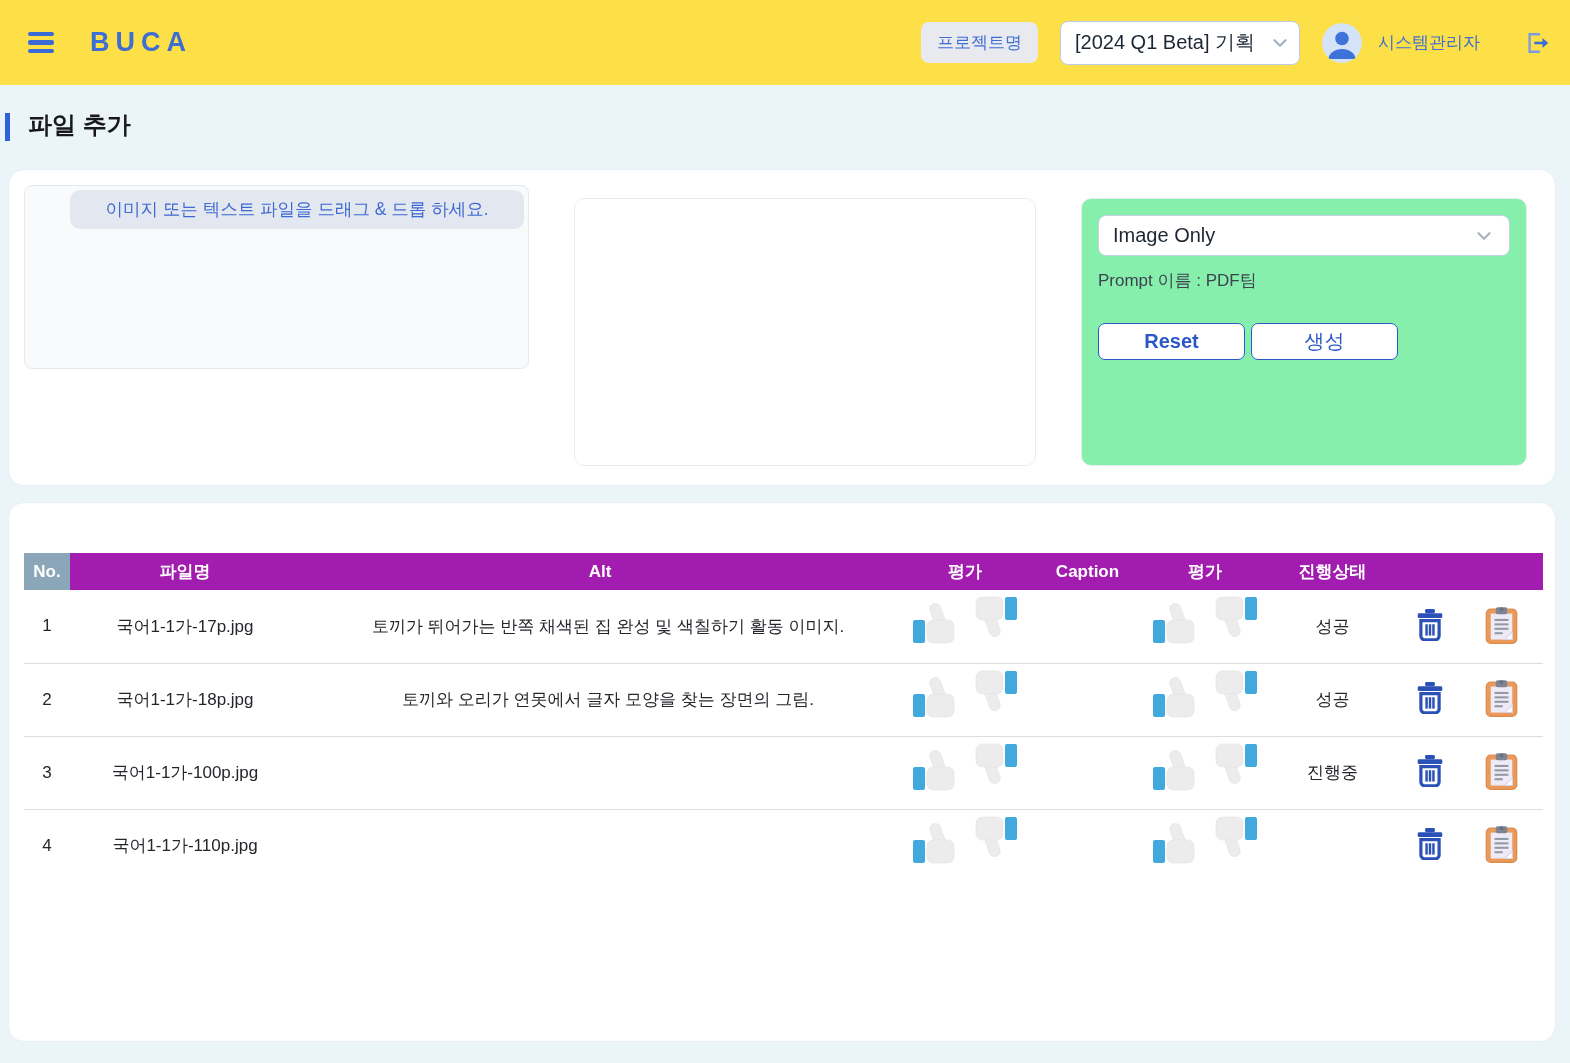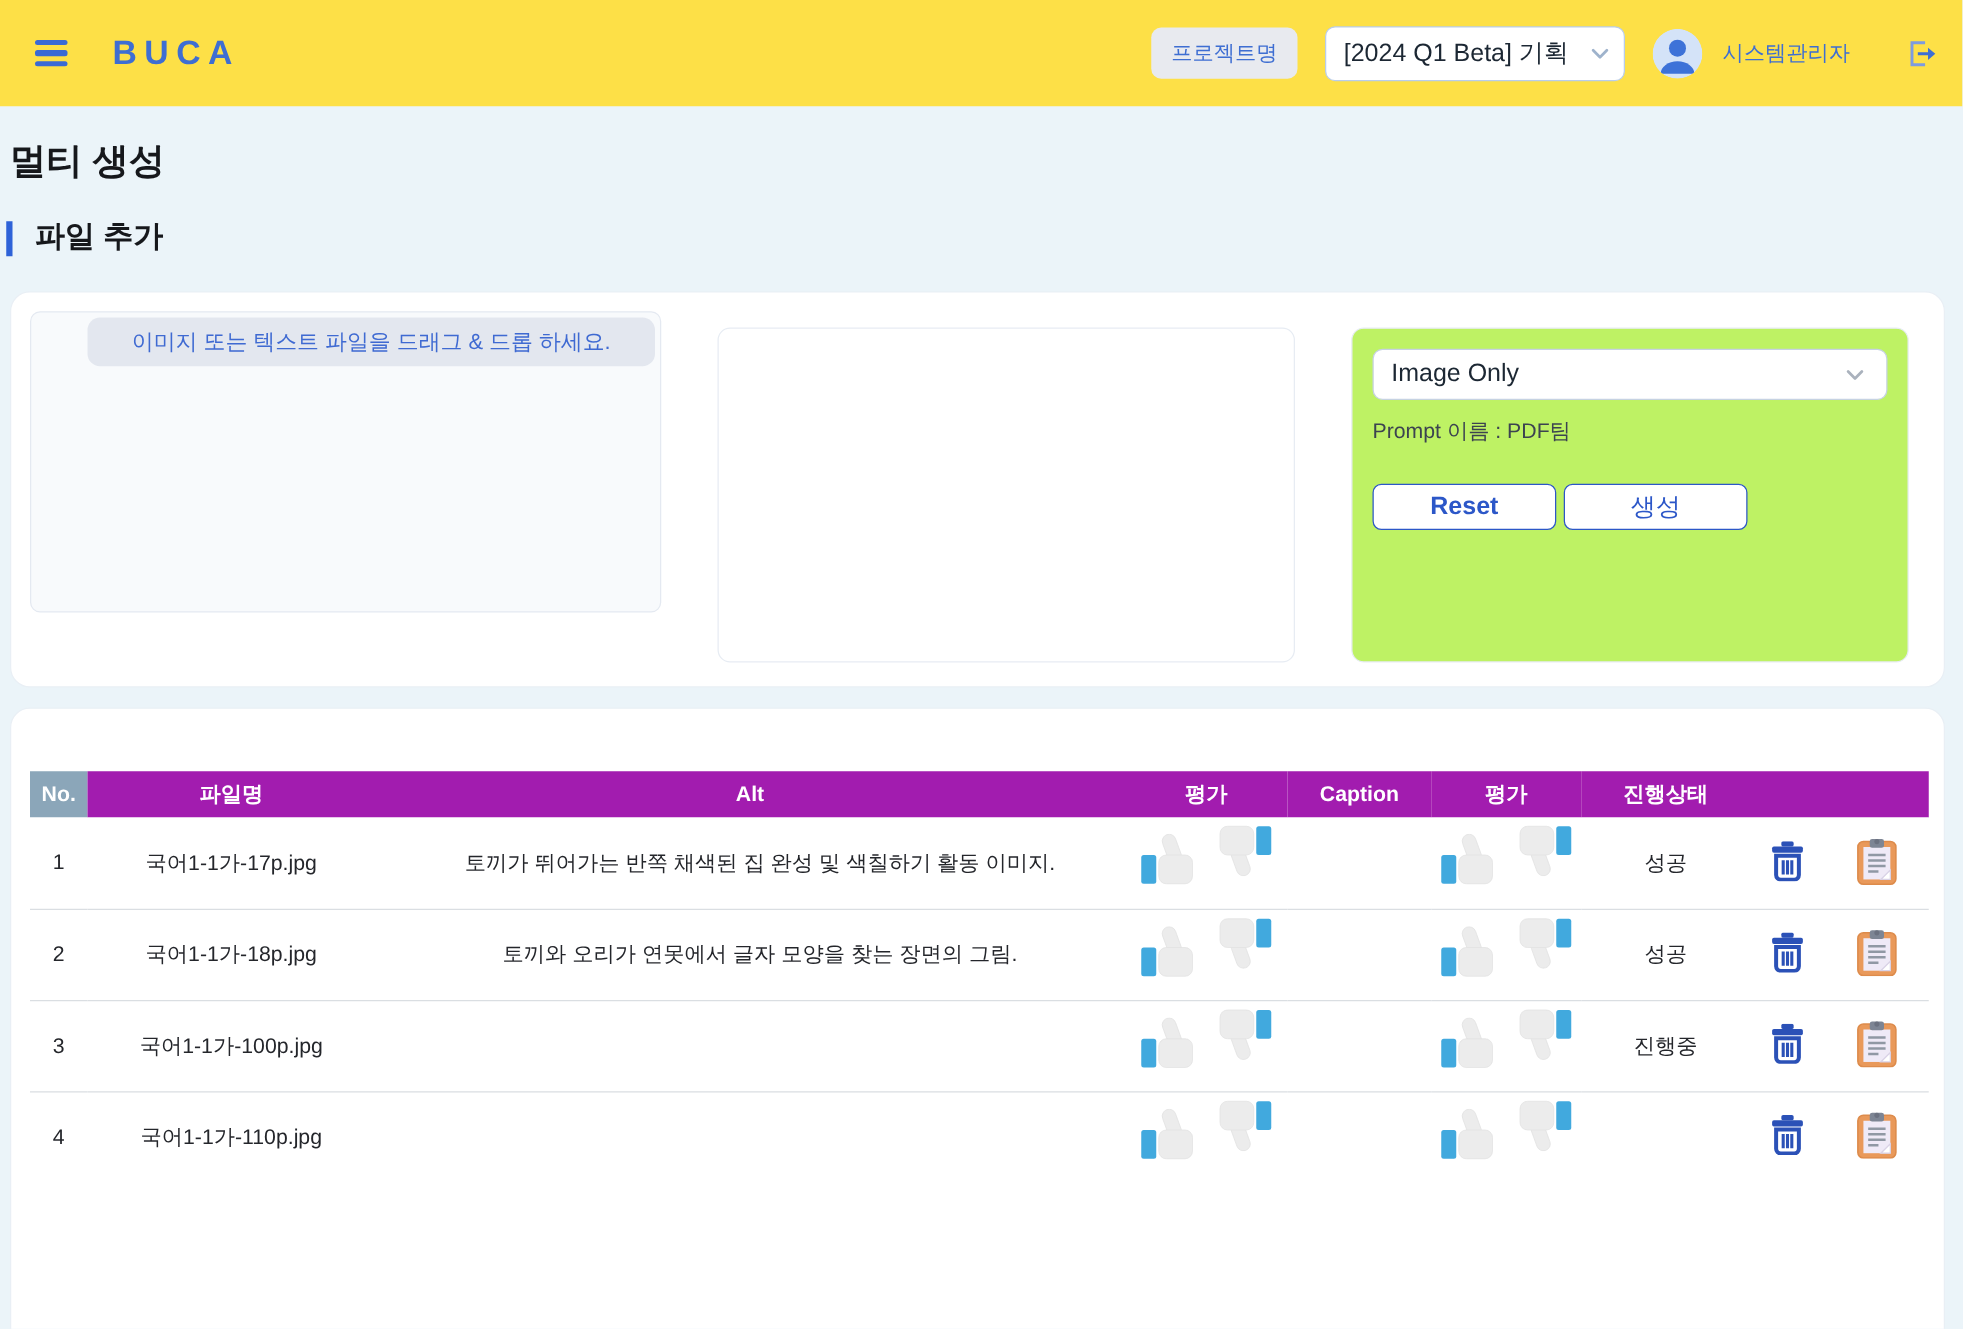--- a/index.html
+++ b/index.html
@@ -46,35 +46,35 @@
   .section-row { display:flex; align-items:flex-end; margin:24px 0 0 -3px; }
   .section-row .bar { width:5px; height:28px; background:#2e62d8; margin-right:18px; }
   .section-title { font-size:24px; font-weight:700; color:#16181c; }
 
   
   .card {
     background:#fff; border:1px solid #e9eff5; border-radius:16px;
   }
   .upload-card { margin-top:28px; height:317px; position:relative; }
   .dropzone {
-    position:absolute; left:15px; top:15px; width:505px; height:241px;
+    position:absolute; left:15px; top:15px; width:505px; height:184px;
     background:#f8fafc; border:1px solid #e4e9f1; border-radius:8px;
   }
   .drop-pill {
     margin:4px 4px 0 45px; background:#e3e7ef; border-radius:10px;
     color:#3f6ad2; font-size:17.5px; text-align:center;
     padding:10px 6px; line-height:1.1;
   }
   .preview-panel {
     position:absolute; left:565px; top:28px; width:462px; height:268px;
     background:#fff; border:1px solid #e7ecf3; border-radius:10px;
   }
   .control-panel {
     position:absolute; left:1072px; top:28px; width:446px; height:268px;
-    background:#bef264; border:1px solid #e7ecf3; border-radius:10px;
+    background:#86efac; border:1px solid #e7ecf3; border-radius:10px;
     padding:16px;
   }
   .prompt-select {
     display:flex; align-items:center; justify-content:space-between;
     width:100%; height:41px; border:1px solid #c6d2e2; border-radius:8px;
     padding:0 14px; font-size:20px; color:#1c2733; cursor:pointer; background:#fff;
   }
   .prompt-name { margin-top:13px; font-size:17px; color:#3c4350; }
   .btn-row { margin-top:31px; display:flex; gap:6px; }
   .btn {
@@ -169,21 +169,20 @@
       <svg width="28" height="28" viewBox="0 0 24 24">
         <path d="M15.5 4.5 H6.5 V19.5 H15.5" fill="none" stroke="#7d9be0" stroke-width="2"></path>
         <line x1="10.5" y1="12" x2="18.5" y2="12" stroke="#3d6ed4" stroke-width="2.2"></line>
         <path d="M17.5 7.8 L22.5 12 L17.5 16.2 Z" fill="#3d6ed4"></path>
       </svg>
     </button>
   </div>
 </header>
 
 <main>
-  <h1 class="page-title">멀티 생성</h1>
 
 
   <div class="section-row">
     <span class="bar"></span>
     <span class="section-title">파일 추가</span>
   </div>
 
   <div class="card upload-card">
     <div class="dropzone">
       <div class="drop-pill">이미지 또는 텍스트 파일을 드래그 &amp; 드롭 하세요.</div>

